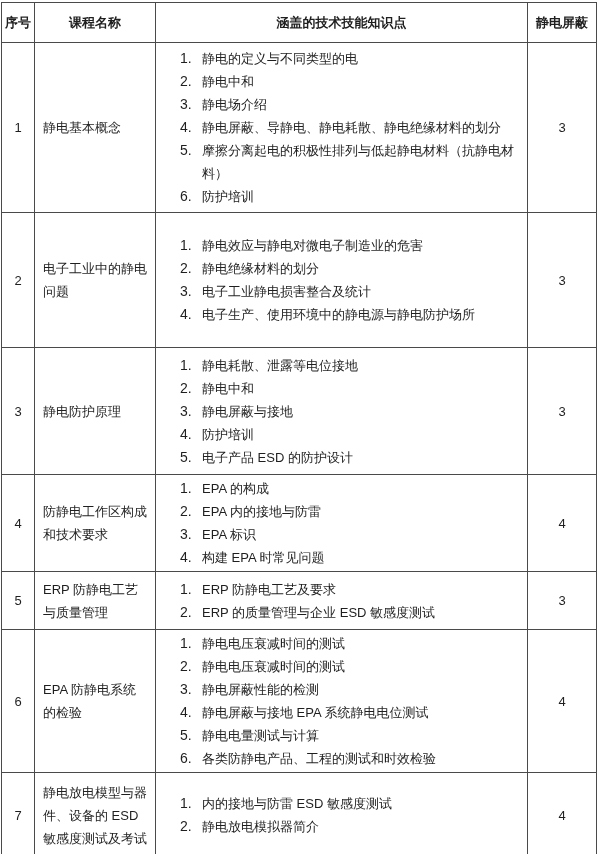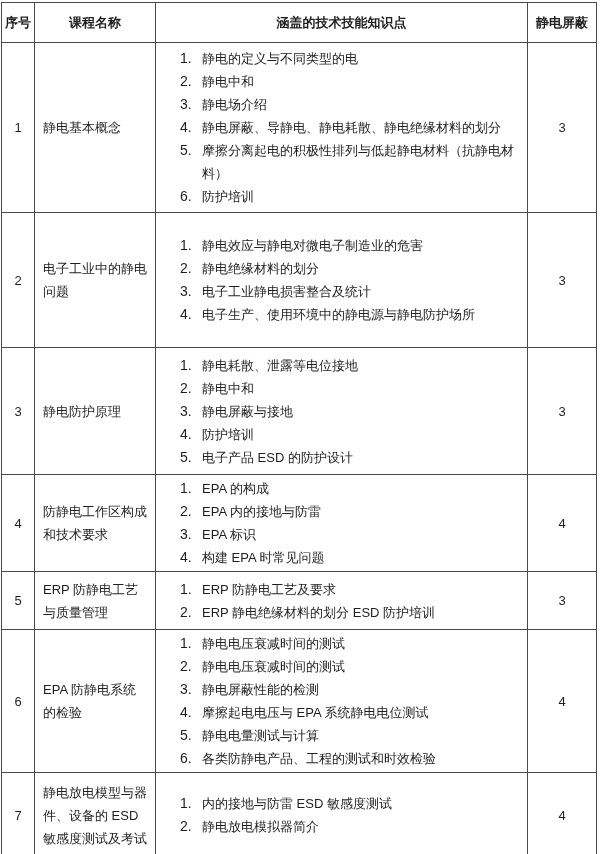--- a/index.html
+++ b/index.html
@@ -201,21 +201,21 @@
         <td class="no-cell">5</td>
         <td class="course-cell">ERP 防静电工艺与质量管理</td>
         <td class="points-cell">
           <div class="points">
             <div class="point">
               <span class="num">1.</span>
               <span class="txt">ERP 防静电工艺及要求</span>
             </div>
             <div class="point">
               <span class="num">2.</span>
-              <span class="txt">ERP 静电绝缘材料的划分 ESD 防护培训</span>
+              <span class="txt">ERP 的质量管理与企业 ESD 敏感度测试</span>
             </div>
           </div>
         </td>
         <td class="hours-cell">3</td>
       </tr>
       <tr>
         <td class="no-cell">6</td>
         <td class="course-cell">EPA 防静电系统的检验</td>
         <td class="points-cell">
           <div class="points">
@@ -226,21 +226,21 @@
             <div class="point">
               <span class="num">2.</span>
               <span class="txt">静电电压衰减时间的测试</span>
             </div>
             <div class="point">
               <span class="num">3.</span>
               <span class="txt">静电屏蔽性能的检测</span>
             </div>
             <div class="point">
               <span class="num">4.</span>
-              <span class="txt">摩擦起电电压与 EPA 系统静电电位测试</span>
+              <span class="txt">静电屏蔽与接地 EPA 系统静电电位测试</span>
             </div>
             <div class="point">
               <span class="num">5.</span>
               <span class="txt">静电电量测试与计算</span>
             </div>
             <div class="point">
               <span class="num">6.</span>
               <span class="txt">各类防静电产品、工程的测试和时效检验</span>
             </div>
           </div>

